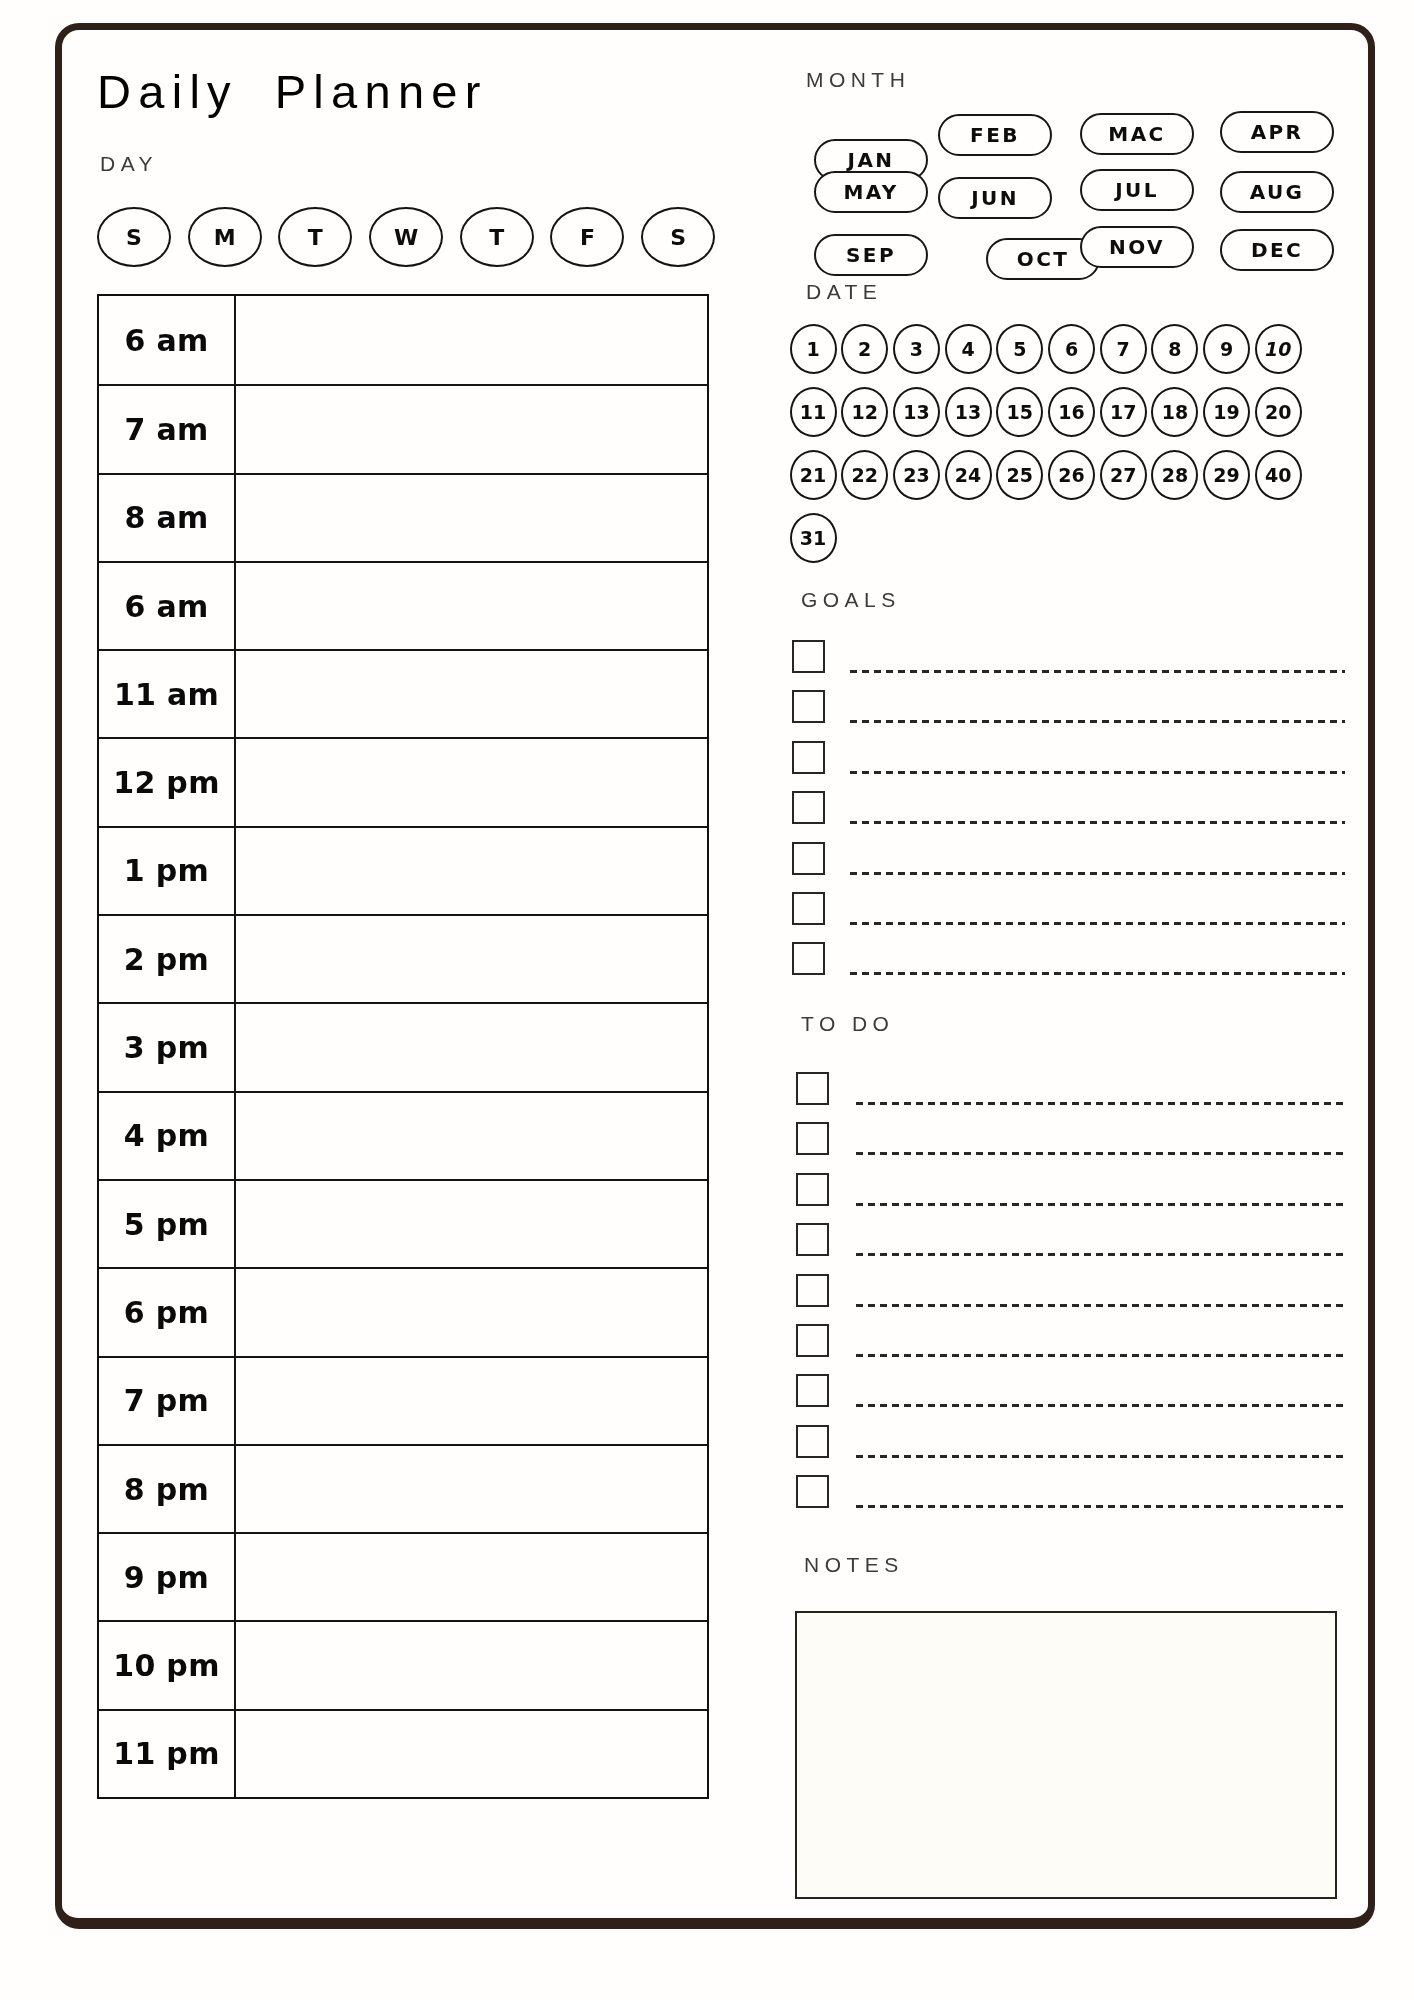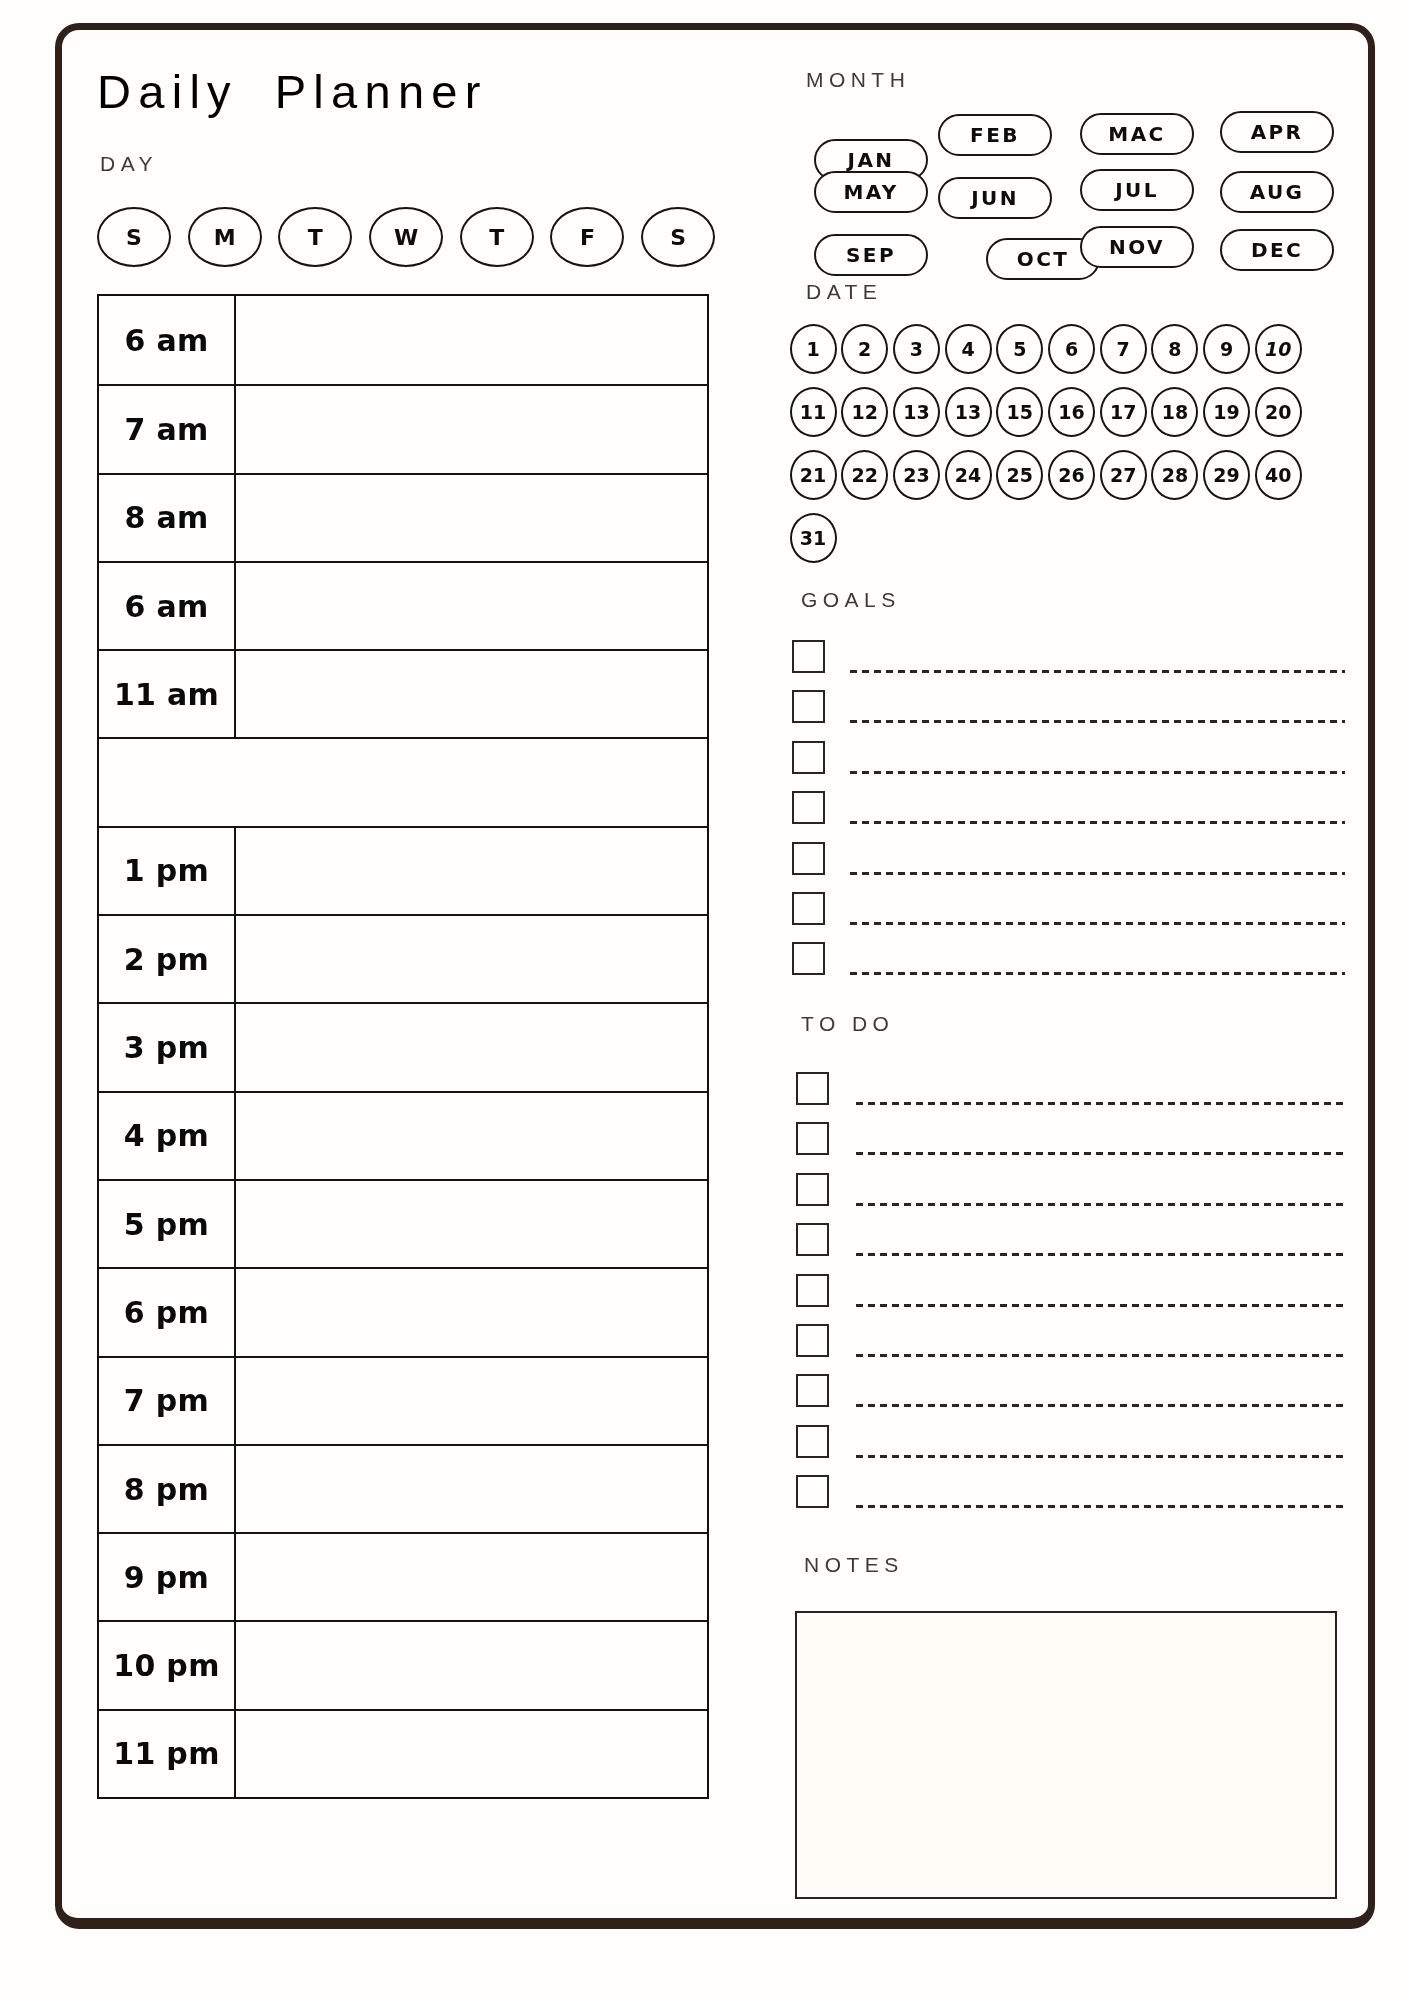--- a/index.html
+++ b/index.html
@@ -119,20 +119,21 @@
       </div>
       <div class="trow">
         <div class="tcell-time">6 am</div>
         <div class="tcell-entry"></div>
       </div>
       <div class="trow">
         <div class="tcell-time">11 am</div>
         <div class="tcell-entry"></div>
       </div>
       <div class="trow">
+        <div class="tcell-time">12 pm</div>
         <div class="tcell-entry"></div>
       </div>
       <div class="trow">
         <div class="tcell-time">1 pm</div>
         <div class="tcell-entry"></div>
       </div>
       <div class="trow">
         <div class="tcell-time">2 pm</div>
         <div class="tcell-entry"></div>
       </div>

